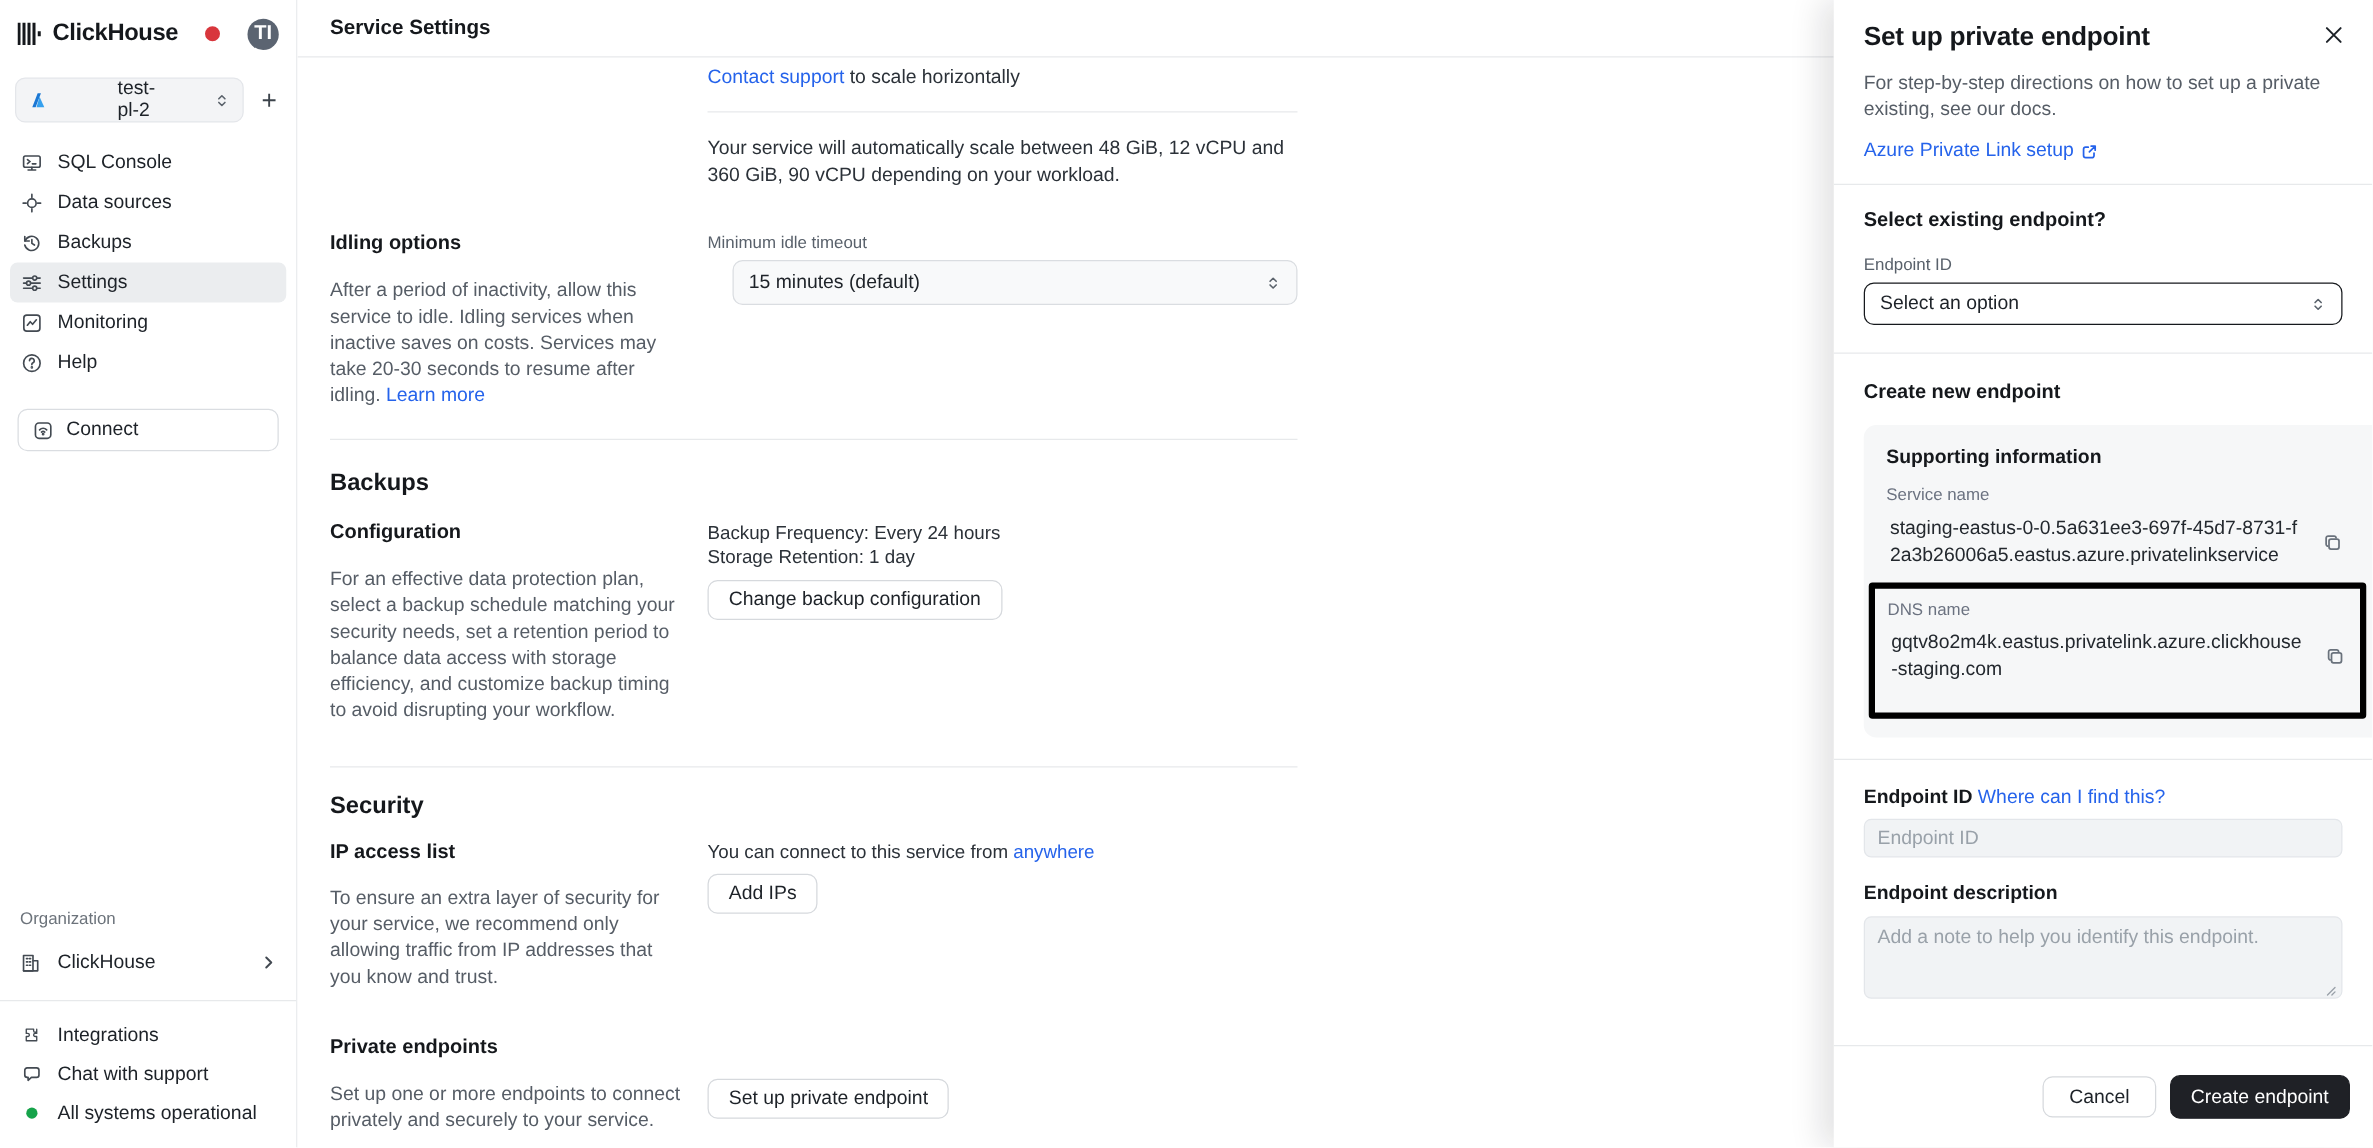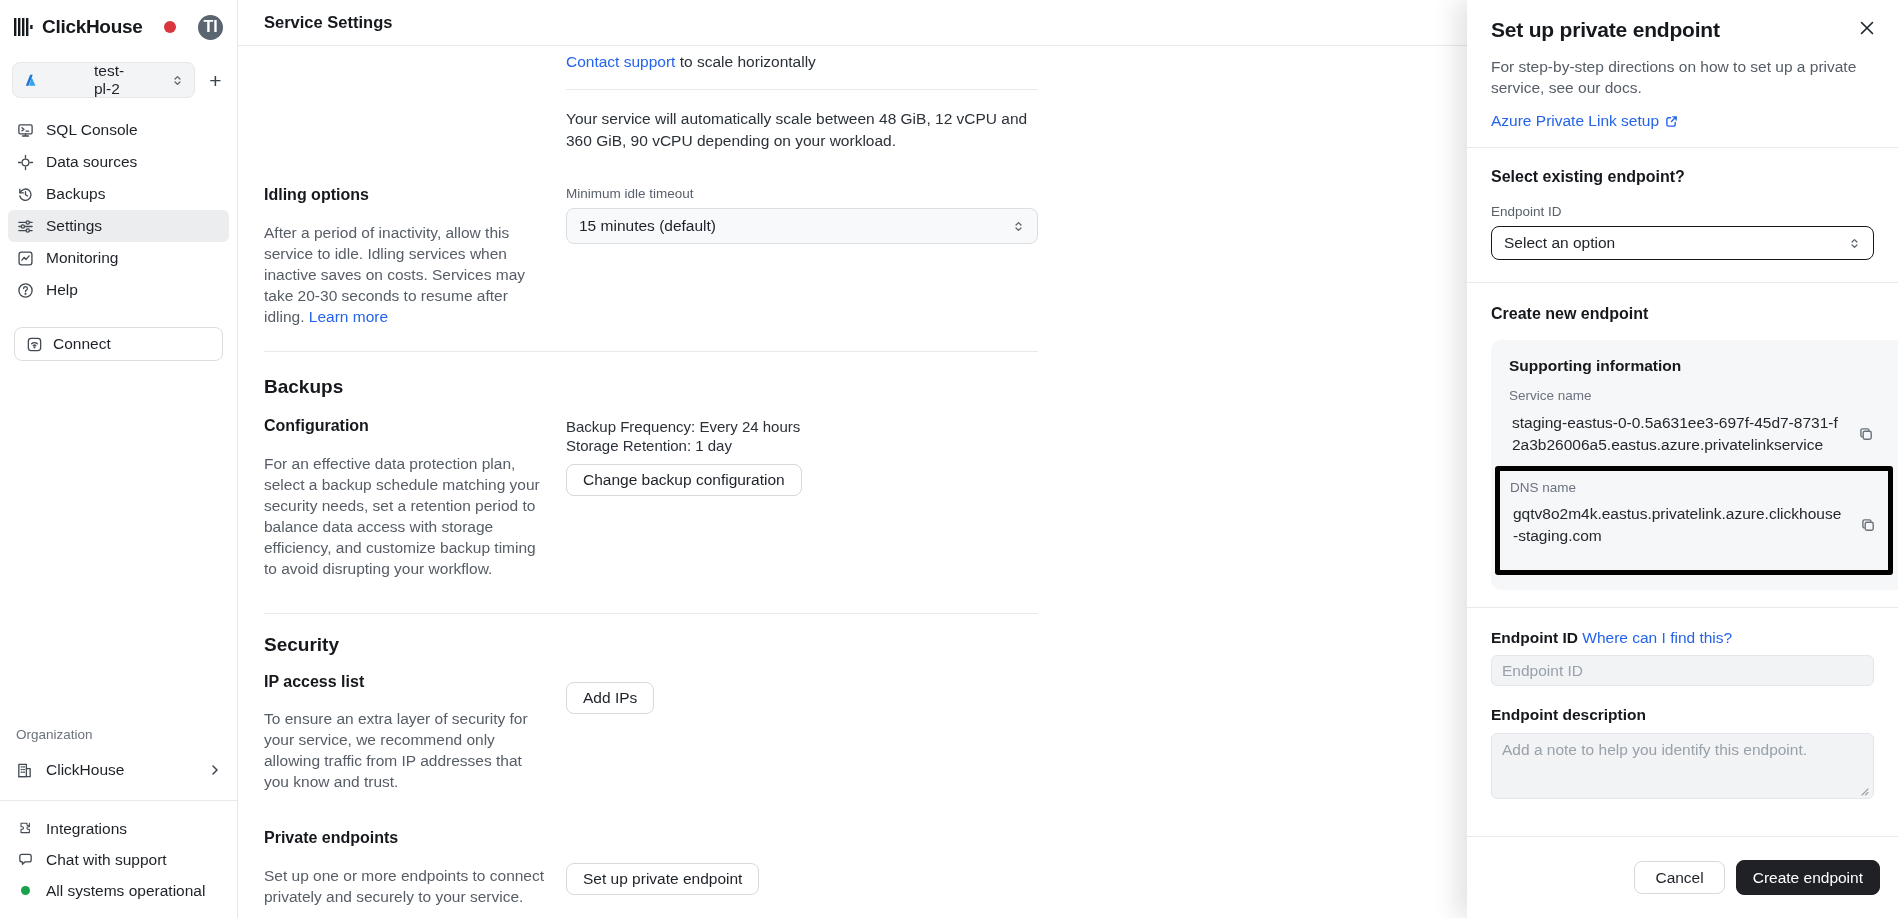--- a/index.html
+++ b/index.html
@@ -80,21 +80,21 @@
   .meta { font-size:15px; color:#2b3138; line-height:19px; }
   .btn {
     display:inline-flex; align-items:center; justify-content:center;
     border:1px solid #d6d9dd; background:#fff; border-radius:8px;
     font-size:15.5px; color:#1d2228; padding:0 16px; height:32px; cursor:pointer;
     font-family:"Liberation Sans", sans-serif;
   }
   .field-label { font-size:13.5px; color:#59616b; }
   .idle-select {
     margin-top:7px; height:36px; background:#f8f9fa; border:1px solid #dadde1; border-radius:8px;
-    display:flex; align-items:center; padding:12px 12px; cursor:pointer;
+    display:flex; align-items:center; padding:12px 12px; cursor:pointer;margin-left:20px;
   }
   .idle-select .sel-text { flex:1; font-size:15.5px; color:#1d2228; }
   .chev-ud { color:#5b636c; }
 
   
   .panel {
     width:431px; min-width:431px; height:100%;
     background:#fff; box-shadow:-10px 0 24px rgba(16,20,24,.12);
     display:flex; flex-direction:column; position:relative; z-index:3;
   }
@@ -366,20 +366,24 @@
 
     <div class="divider" style="margin-top:34px;"></div>
 
     <div class="h2" style="margin-top:20px;">Security</div>
     <div class="row" style="margin-top:17px;">
       <div class="col-left">
         <div class="h3">IP access list</div>
         <p class="desc" style="margin-top:17px;">To ensure an extra layer of security for your service, we recommend only allowing traffic from IP addresses that you know and trust.</p>
       </div>
       <div class="col-right">
+        <div style="font-size:15px; color:#2b3138;">
+          <span>You can connect to this service from</span>
+          <span class="link">anywhere</span>
+        </div>
         <button class="btn" style="margin-top:9px;">Add IPs</button>
       </div>
     </div>
 
     <div class="row" style="margin-top:37px;">
       <div class="col-left">
         <div class="h3">Private endpoints</div>
         <p class="desc" style="margin-top:18px;">Set up one or more endpoints to connect privately and securely to your service.</p>
       </div>
       <div class="col-right">
@@ -392,21 +396,21 @@
 <aside class="panel">
   <div class="panel-body">
     <div class="panel-title-row">
       <span class="panel-title">Set up private endpoint</span>
       <span class="close-btn">
         <svg width="14" height="14" viewBox="0 0 14 14" fill="none" stroke="currentColor" stroke-width="1.6" stroke-linecap="round">
             <path d="M1.5 1.5l11 11M12.5 1.5l-11 11"></path>
           </svg>
       </span>
     </div>
-    <p class="panel-intro">For step-by-step directions on how to set up a private service, see our docs.</p>
+    <p class="panel-intro">For step-by-step directions on how to set up a private existing, see our docs.</p>
     <div class="panel-link-row">
       <span class="link">Azure Private Link setup</span>
       <span class="ext-icon">
         <svg width="13" height="13" viewBox="0 0 14 14" fill="none" stroke="currentColor" stroke-width="1.5" stroke-linecap="round" stroke-linejoin="round">
             <path d="M6 3H3.8A1.8 1.8 0 0 0 2 4.8v5.4A1.8 1.8 0 0 0 3.8 12h5.4A1.8 1.8 0 0 0 11 10.2V8"></path>
             <path d="M8.5 2H12v3.5M12 2 7 7"></path>
           </svg>
       </span>
     </div>
 

